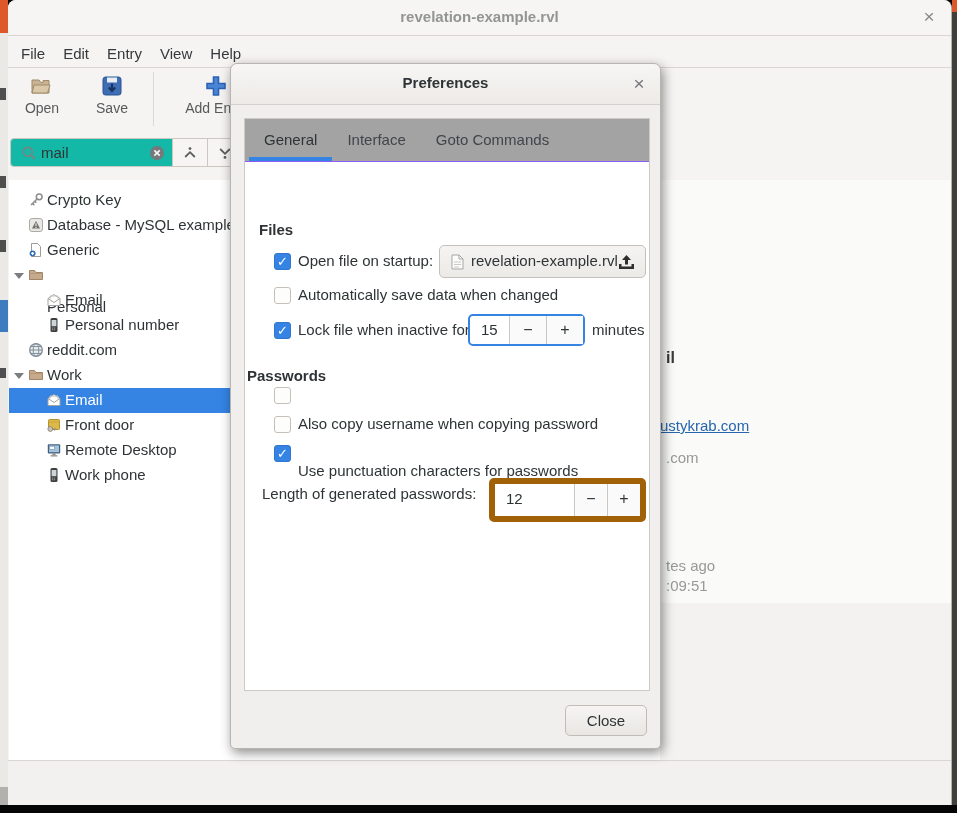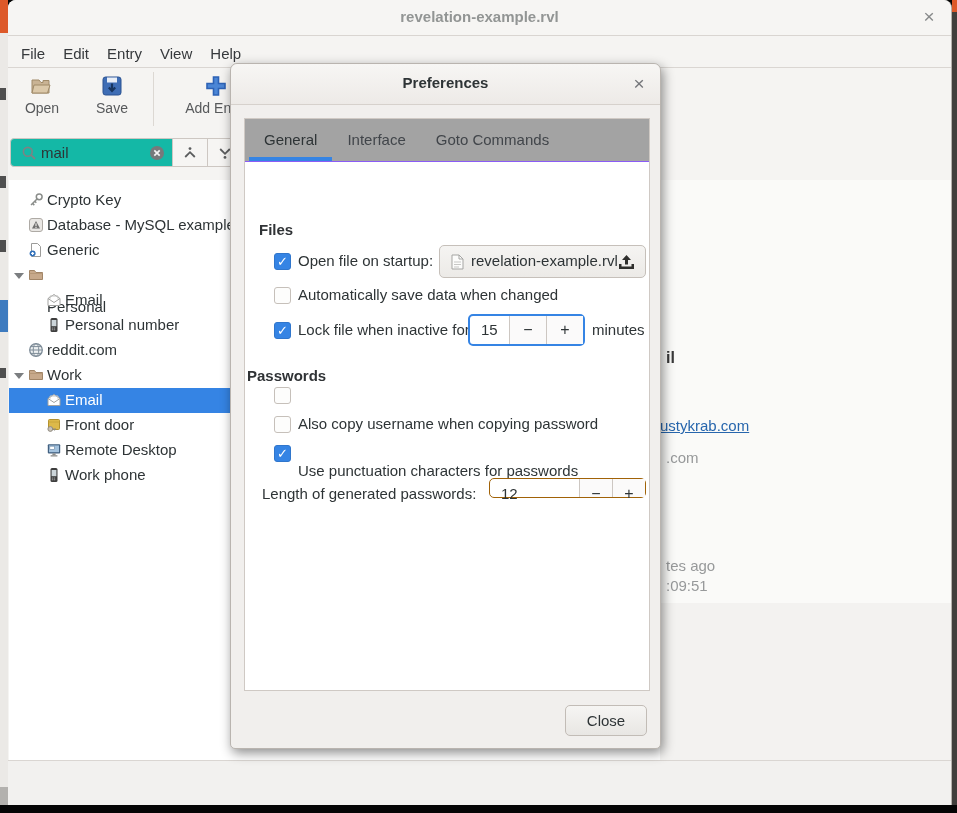--- a/index.html
+++ b/index.html
@@ -103,21 +103,21 @@
   .filebtn .fdoc { position:absolute; left:11px; top:8px; width:13px; height:16px; }
   .filebtn .fname { position:absolute; left:31px; top:6px; font-size:15px; color:#2e3436; white-space:nowrap; }
   .filebtn .fopen { position:absolute; right:9px; top:8px; width:19px; height:16px; }
 
   .spin { position:absolute; background:#ffffff; border-radius:5px; display:flex; }
   .spin .sval { flex:1; font-size:15px; color:#2e3436; padding-left:11px; line-height:28px; }
   .spin .sbtn { border-left:1px solid #cdc7c2; text-align:center; font-size:16px; color:#2e3436;
                 line-height:28px; background:#fbfafa; }
   .spin1 { left:223px; top:152px; width:117px; height:32px; border:2px solid #3584e4; }
   .spin1 .sbtn { width:37px; }
-  .spin2 { left:244px; top:316px; width:157px; height:20px; border:1px solid #a16207;justify-content:flex-end; }
+  .spin2 { left:244px; top:316px; width:157px; height:44px; border:6px solid #a16207;justify-content:flex-end; }
   .spin2 .sval { line-height:30px; }
   .spin2 .sbtn { width:33px; line-height:30px; }
 
   .closebtn { position:absolute; right:13px; bottom:12px; width:82px; height:31px;
               background:linear-gradient(#f6f5f3,#e8e6e3); border:1px solid #c2bcb6; border-radius:5px;
               font-size:15px; color:#2e3436; text-align:center; line-height:29px; }
 </style>
 </head>
 <body>
 

